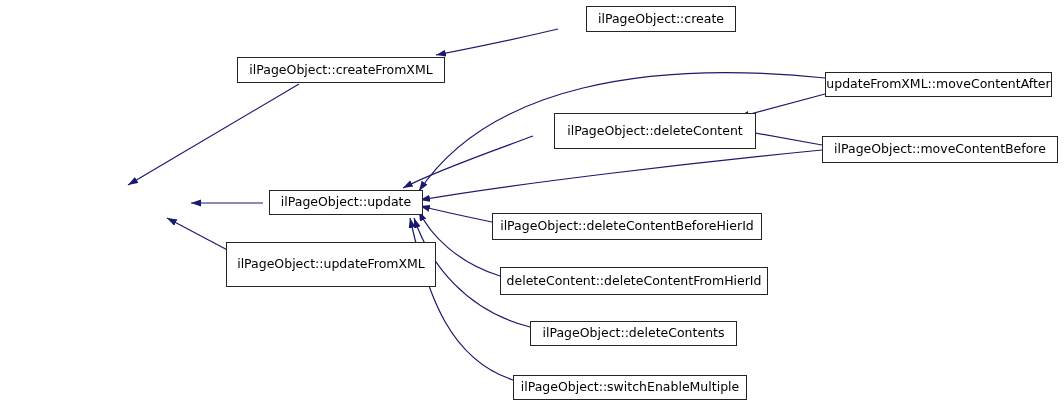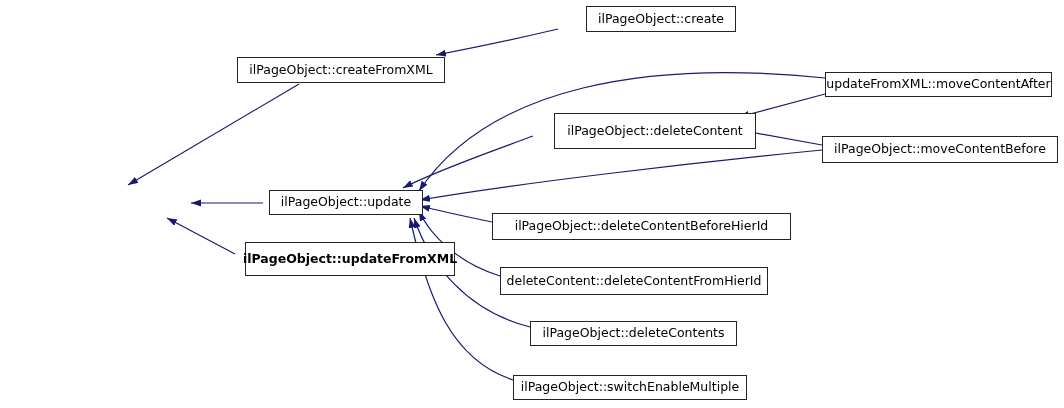--- a/index.html
+++ b/index.html
@@ -55,22 +55,22 @@
         <path d="M492,222 C468,217 440,211 420,206" fill="none" stroke="#191970" stroke-width="1.2" marker-end="url(#arrow)"></path>
         <path d="M500,276 C458,263 430,235 419,211" fill="none" stroke="#191970" stroke-width="1.2" marker-end="url(#arrow)"></path>
         <path d="M530,327 C467,311 430,265 414,218" fill="none" stroke="#191970" stroke-width="1.2" marker-end="url(#arrow)"></path>
         <path d="M513,380 C452,360 428,300 410,218" fill="none" stroke="#191970" stroke-width="1.2" marker-end="url(#arrow)"></path>
       </g>
   </svg>
 
   <div class="node" style="left:558px; top:6px;   width:150px; height:26px;margin-left:28px;">ilPageObject::create</div>
   <div class="node" style="left:237px; top:57px;  width:208px; height:26px;">ilPageObject::createFromXML</div>
   <div class="node" style="left:269px; top:190px; width:154px; height:25px;">ilPageObject::update</div>
-  <div class="node" style="left:245px; top:242px; width:210px; height:34px;font-weight:bold;">ilPageObject::updateFromXML</div>
+  <div class="node" style="left:226px; top:242px; width:210px; height:45px;">ilPageObject::updateFromXML</div>
   <div class="node" style="left:533px; top:113px; width:202px; height:36px;margin-left:21px;">ilPageObject::deleteContent</div>
   <div class="node" style="left:825px; top:72px;  width:227px; height:25px;">updateFromXML::moveContentAfter</div>
   <div class="node" style="left:822px; top:136px; width:236px; height:27px;">ilPageObject::moveContentBefore</div>
-  <div class="node" style="left:492px; top:213px; width:299px; height:27px;">ilPageObject::deleteContentBeforeHierId</div>
+  <div class="node" style="left:492px; top:213px; width:270px; height:27px;">ilPageObject::deleteContentBeforeHierId</div>
   <div class="node" style="left:500px; top:267px; width:268px; height:28px;">deleteContent::deleteContentFromHierId</div>
   <div class="node" style="left:530px; top:321px; width:207px; height:25px;">ilPageObject::deleteContents</div>
   <div class="node" style="left:513px; top:375px; width:234px; height:25px;">ilPageObject::switchEnableMultiple</div>
 
 </div>
 
 </body></html>

